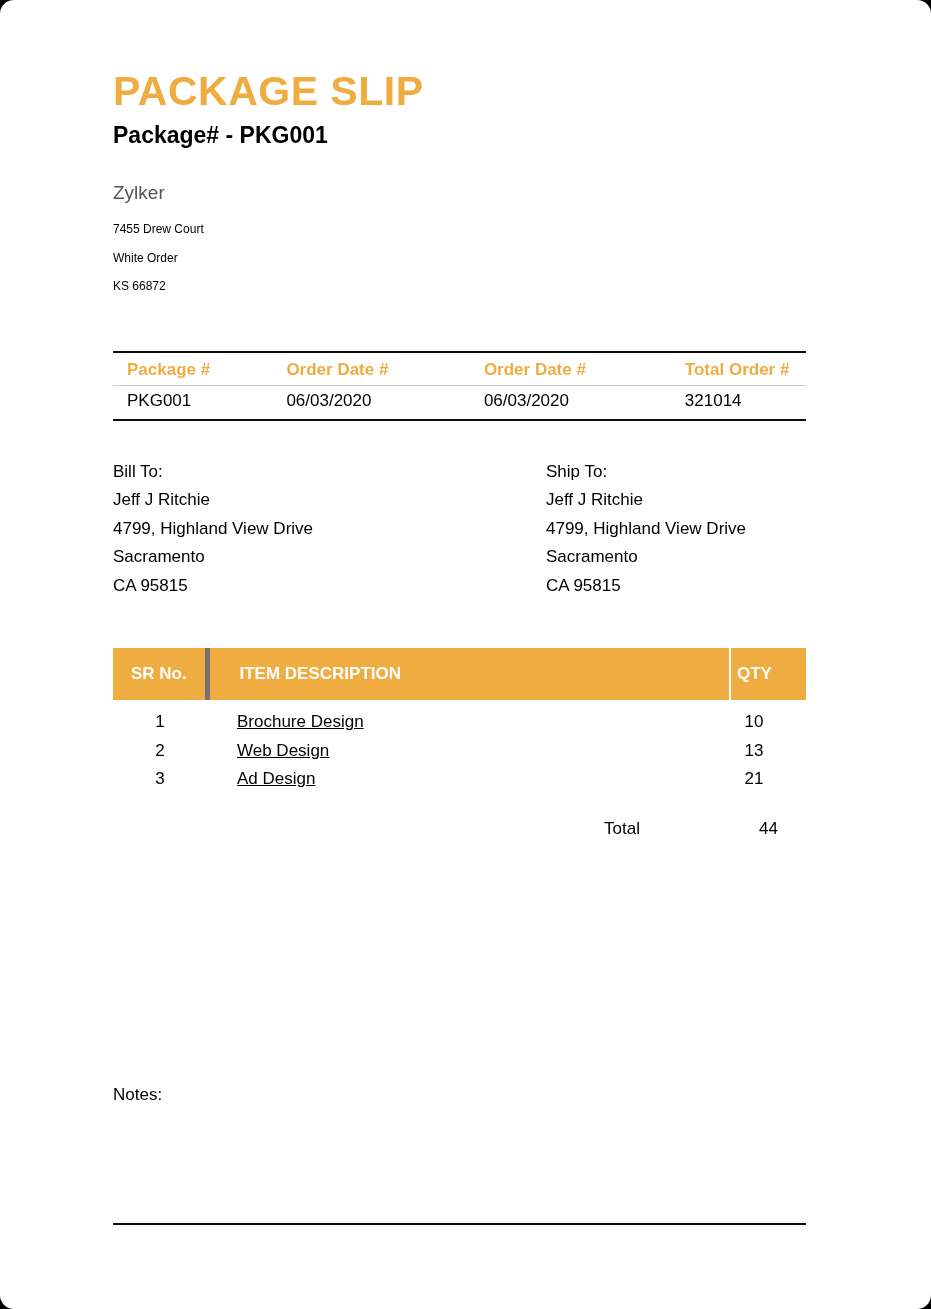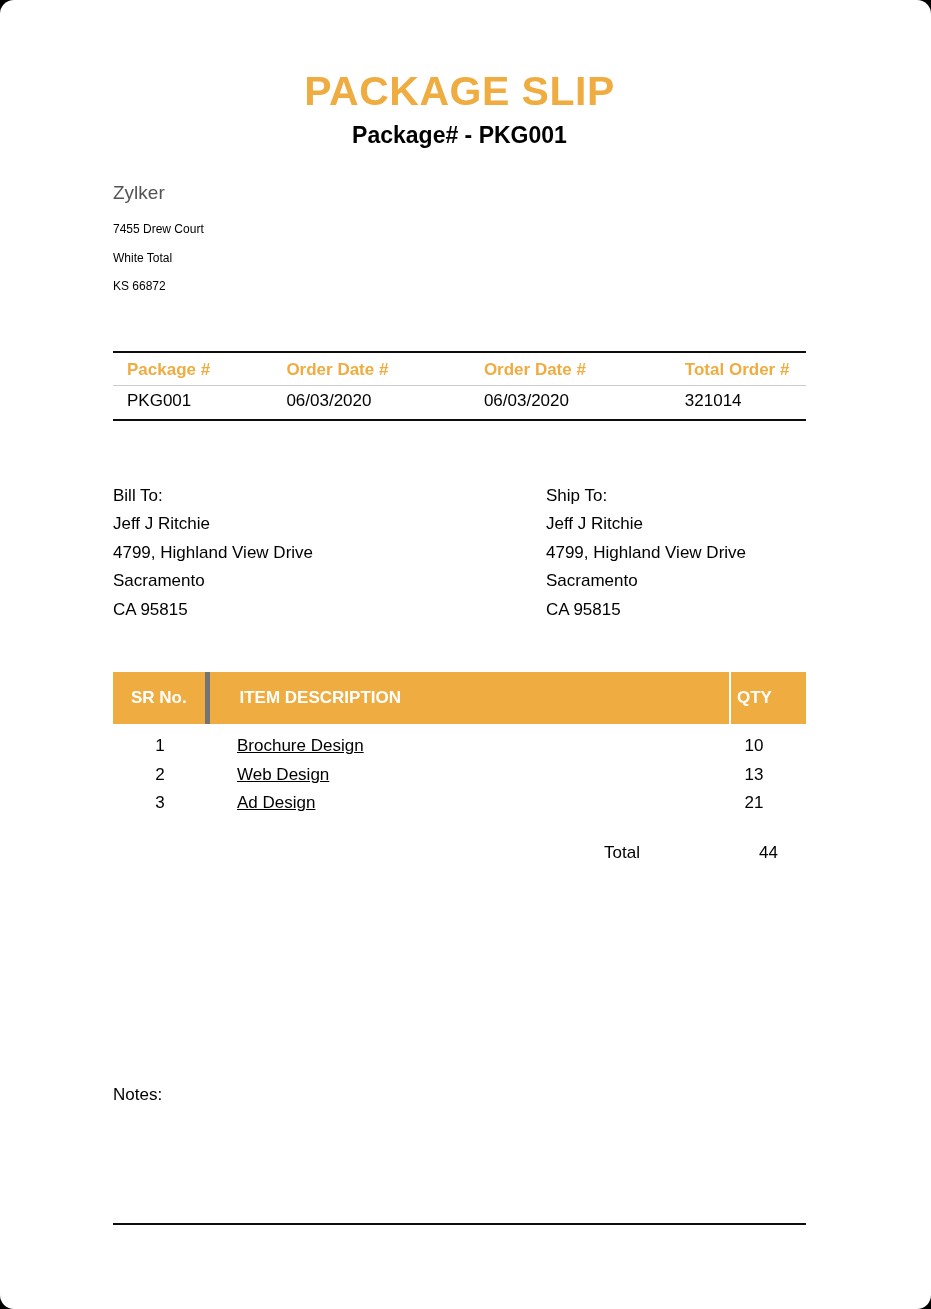--- a/index.html
+++ b/index.html
@@ -24,21 +24,21 @@
     color: #000;
   }
   .content {
     position: absolute;
     left: 113px;
     top: 0;
     width: 693px;
   }
 
   
-  .doc-header { margin-top: 70px; text-align: center; }
+  .doc-header { margin-top: 70px; text-align: left; }
   .doc-title {
     font-size: 41px;
     font-weight: bold;
     color: var(--accent);
     line-height: 1.05;
     letter-spacing: 0.5px;
   }
   .doc-subtitle {
     font-size: 23px;
     font-weight: bold;
@@ -70,21 +70,21 @@
     padding: 7px 0 5px 14px;
     border-bottom: 1px solid var(--divider);
   }
   .summary-table td {
     font-size: 17px;
     padding: 5px 0 8px 14px;
   }
 
   
   .addresses { margin-top: 37px; display: flex; }
-  .address-col { font-size: 17px; line-height: 28.5px; margin-top: 24px; }
+  .address-col { font-size: 17px; line-height: 28.5px; }
   .address-col.bill { width: 433px; }
 
   
   .items-table {
     margin-top: 48px;
     width: 100%;
     border-collapse: collapse;
   }
   .items-table thead th {
     background: var(--accent);
@@ -132,21 +132,21 @@
 
     <div class="doc-header">
       <div class="doc-title">PACKAGE SLIP</div>
       <div class="doc-subtitle">Package# - PKG001</div>
     </div>
 
     <div class="company">
       <div class="company-name">Zylker</div>
       <div class="company-address">
         <div>7455 Drew Court</div>
-        <div>White Total</div>
+        <div>White Order</div>
         <div>KS 66872</div>
       </div>
     </div>
 
     <table class="summary-table">
       <colgroup>
         <col style="width:23%">
           <col style="width:28.5%">
           <col style="width:29%">
           <col style="width:19.5%">

